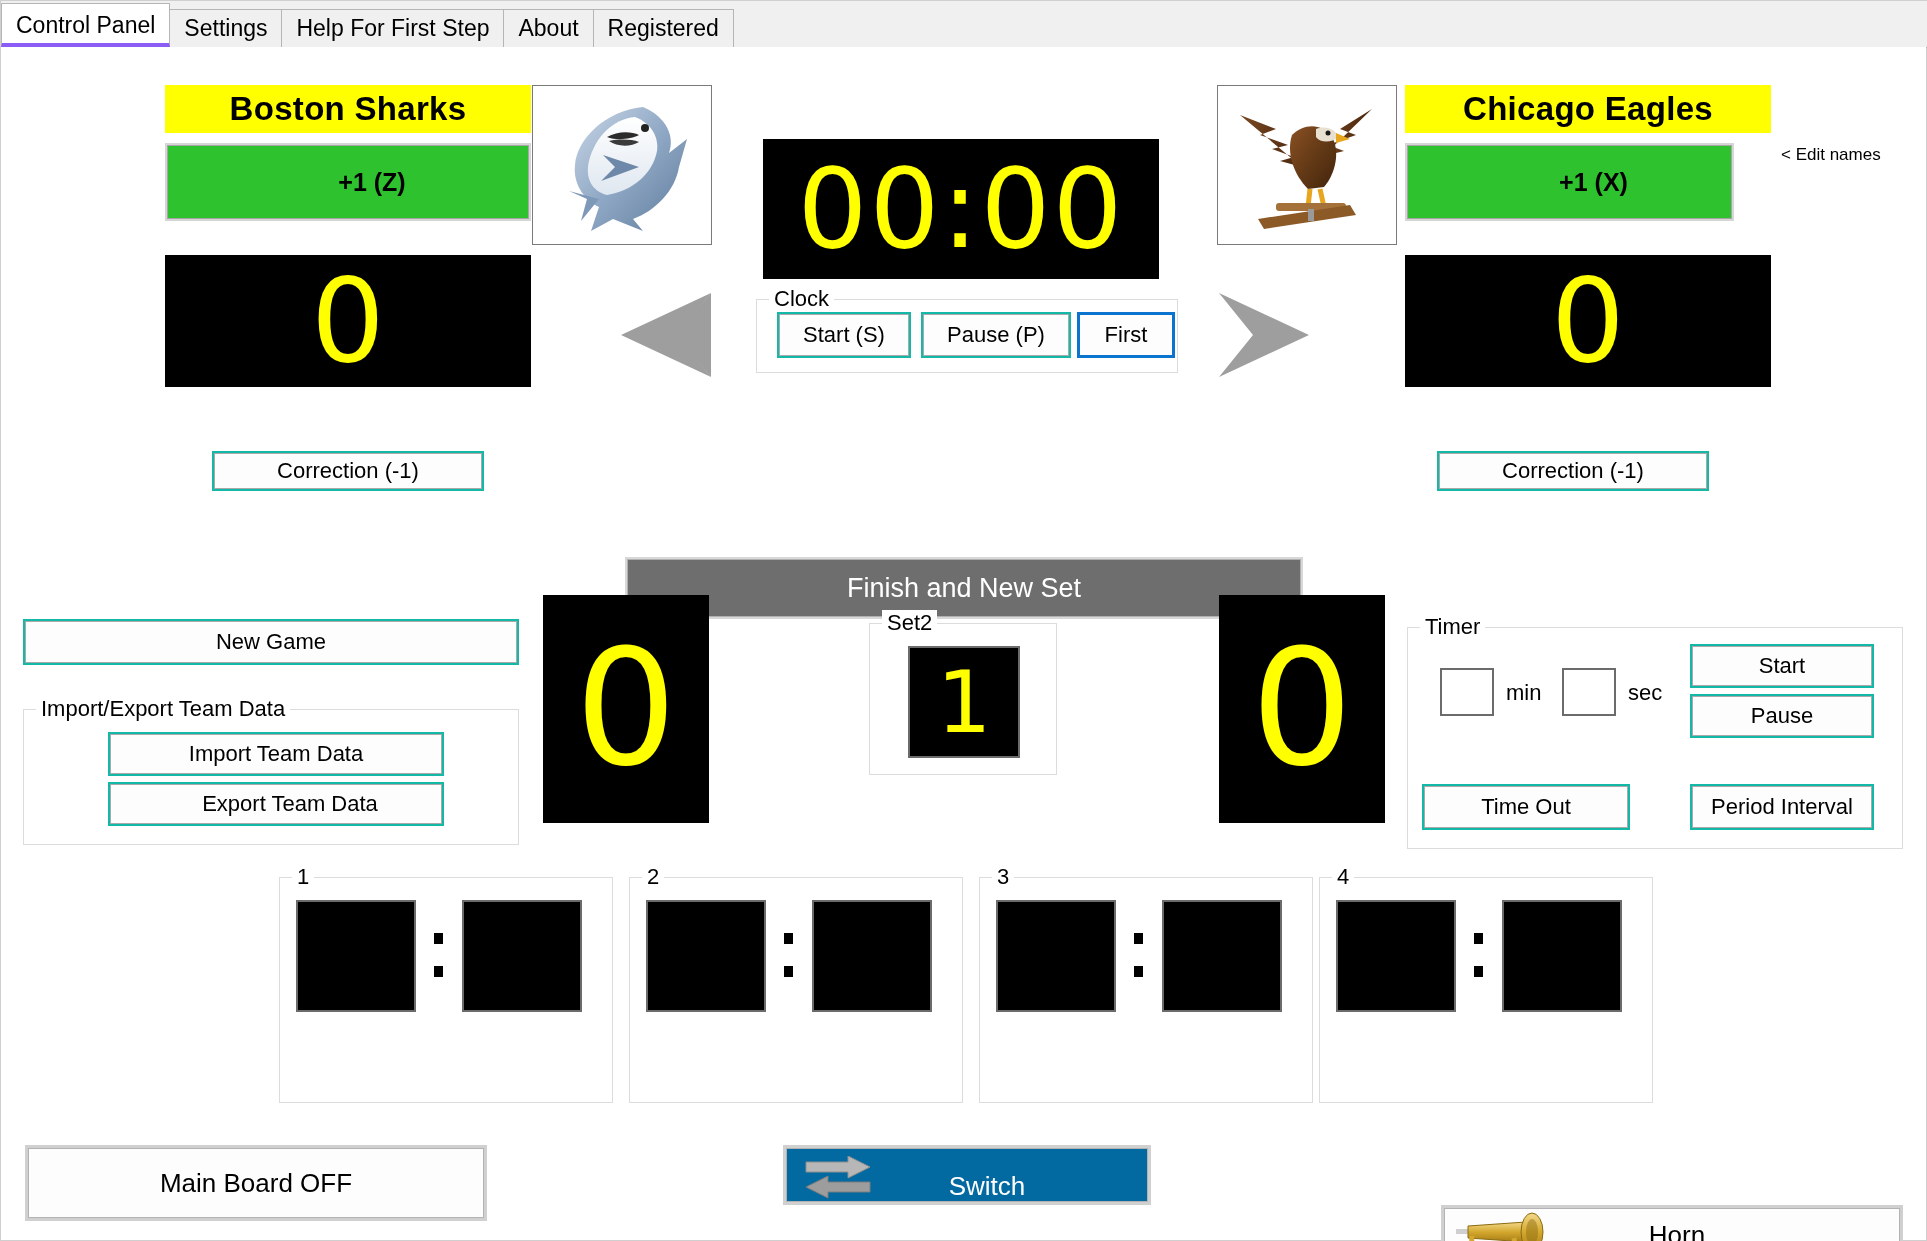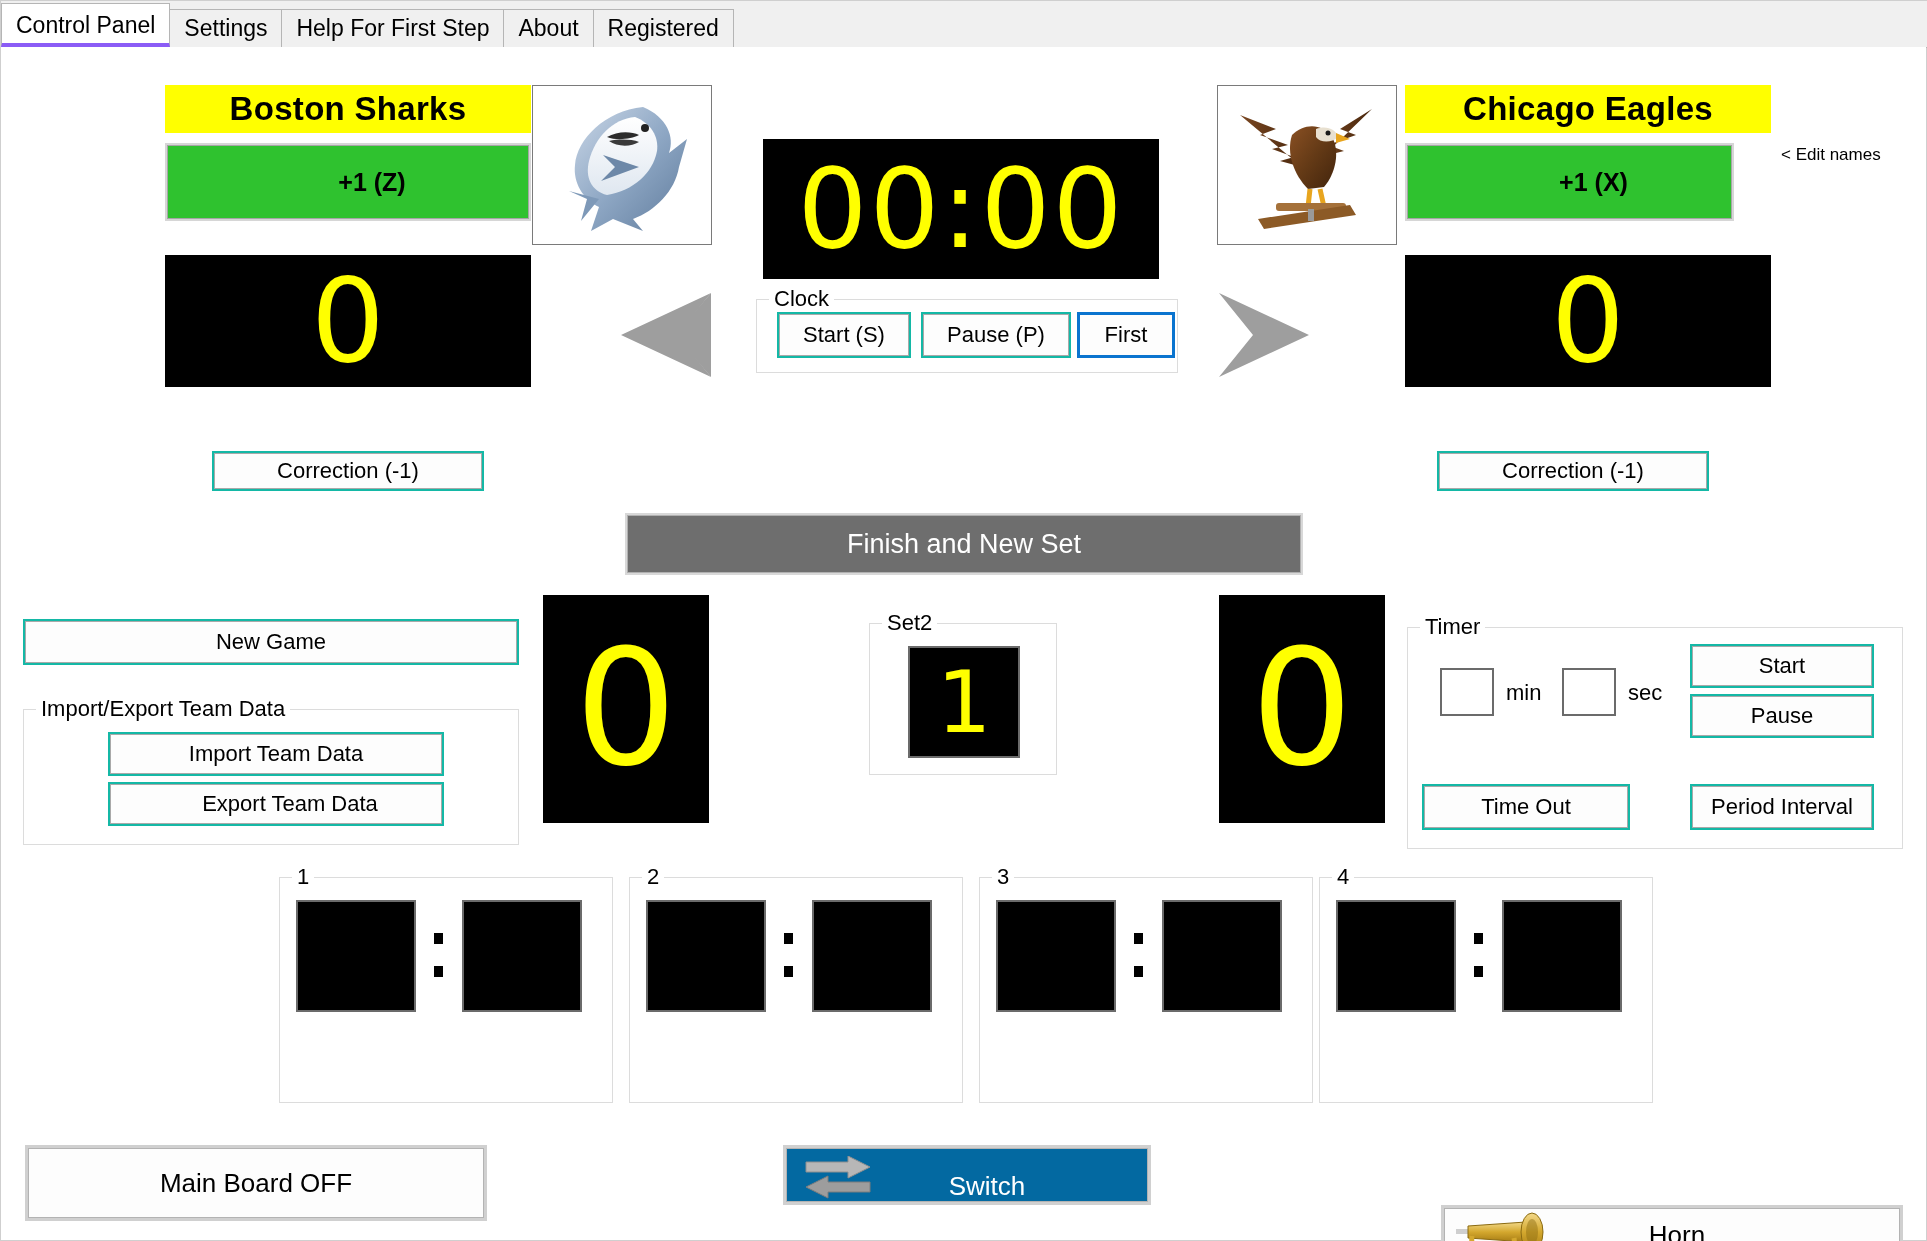--- a/index.html
+++ b/index.html
@@ -116,20 +116,21 @@
 
   .arrow{display:block;}
 
   .finishbtn{
     background:#6e6e6e;color:#ffffff;
     border:2px solid #d8d8d8;
     box-shadow:0 0 0 1px #b0b0b0 inset;
     font-size:27px;
     display:flex;align-items:center;justify-content:center;
     cursor:pointer;
+    margin-top:44px;
   }
 
   .tinybox{
     background:#fff;border:2px solid #6b6b6b;
   }
   .unitlabel{font-size:22px;color:#000;}
 
   .setbox{
     background:#000;border:2px solid #6b6b6b;
   }

